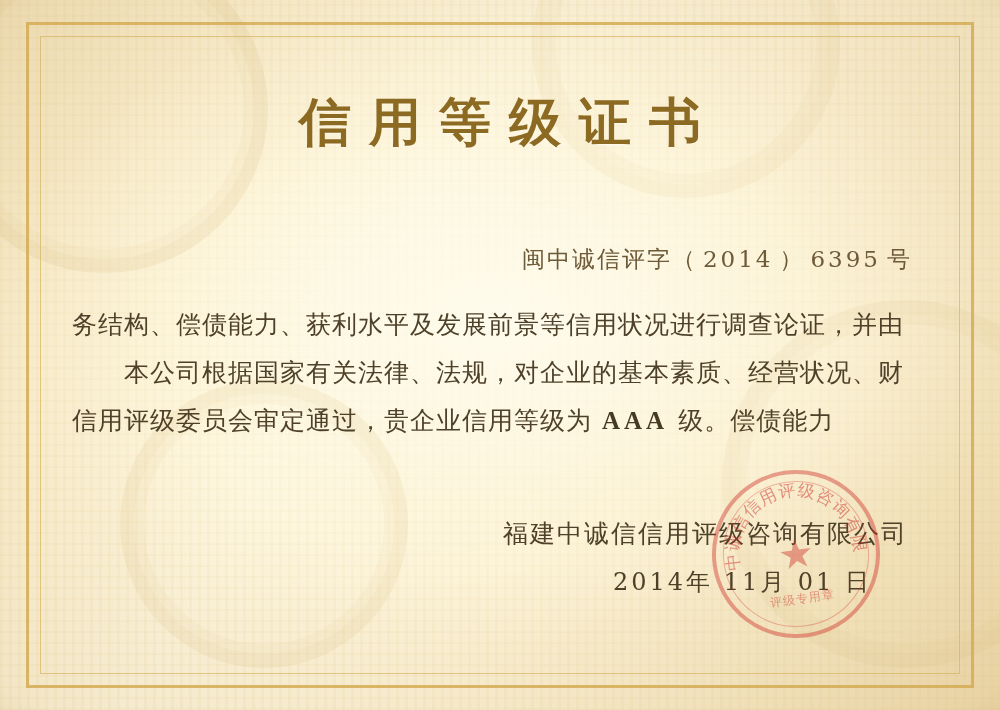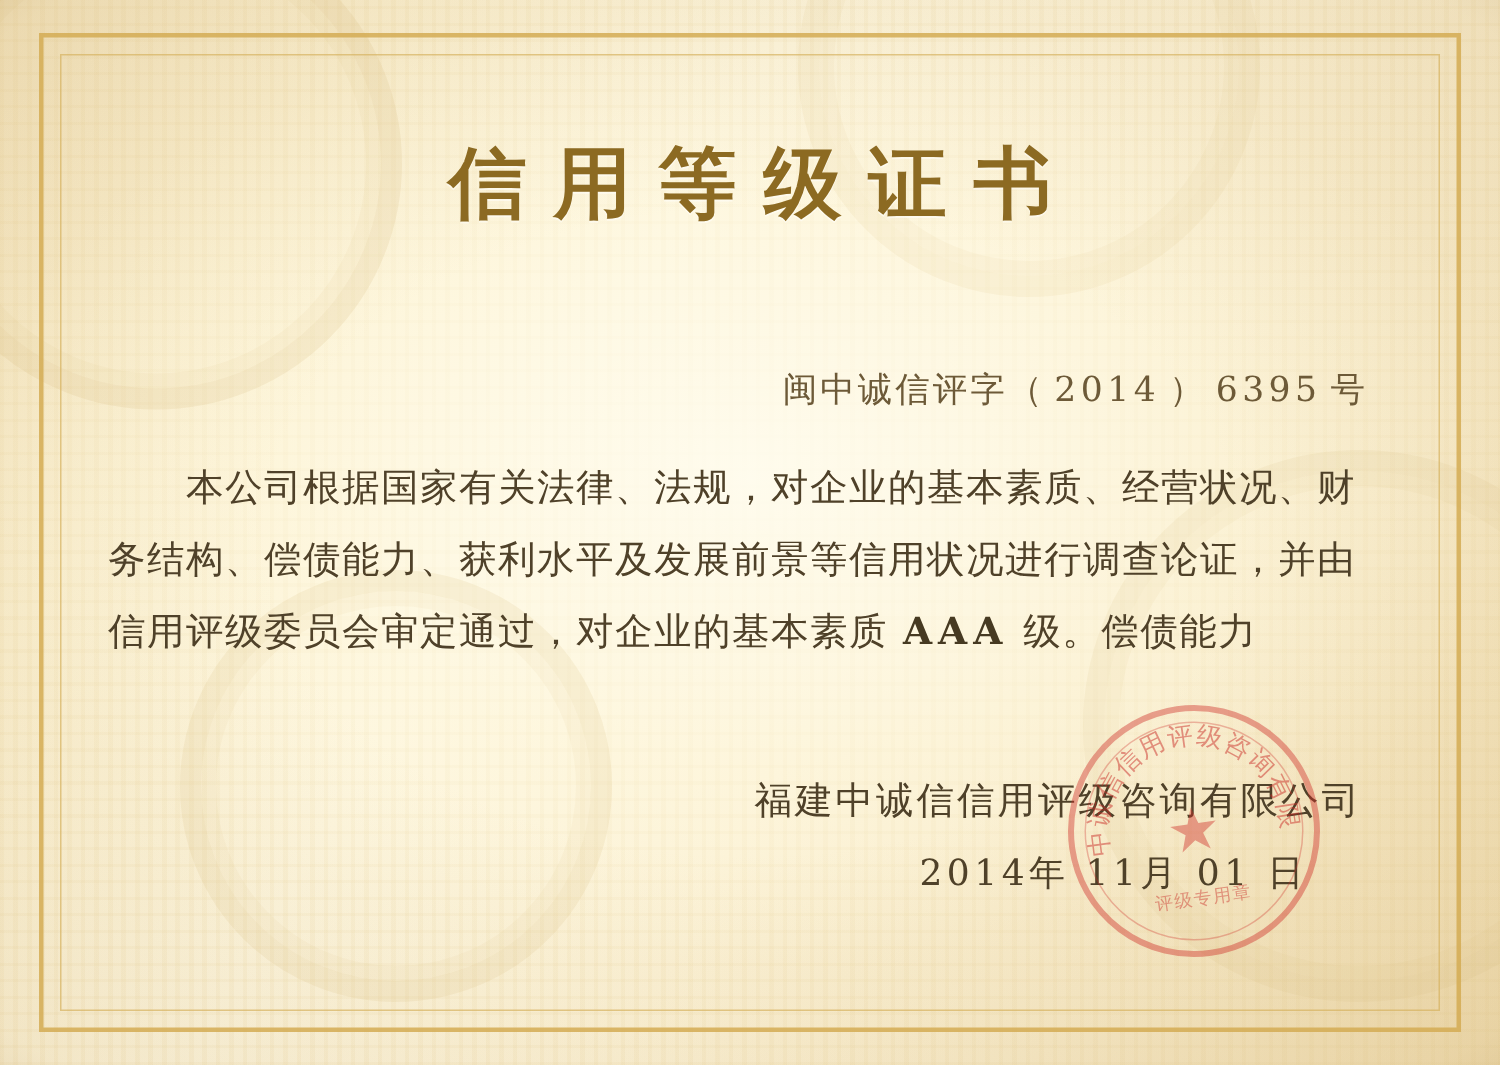--- a/index.html
+++ b/index.html
@@ -93,20 +93,21 @@
     text-align: justify;
     letter-spacing: 1px;
   }
   .body-text p { margin: 0; }
   .indent { display: inline-block; width: 52px; }
   .grade {
     letter-spacing: 4px;
     padding: 0 10px;
     font-weight: 600;
     color: #463a22;
+    font-family: Liberation Serif, serif;
   }
   .ydate { padding: 0 6px; letter-spacing: 2px; }
 
   .closing {
     margin-top: 14px;
     padding-left: 64px;
     font-family: "DejaVu Serif", serif;
     font-size: 25px;
     color: #4f4129;
     letter-spacing: 2px;
@@ -197,23 +198,23 @@
 
   <div class="content">
 
     <div class="cert-title">信用等级证书</div>
 
     <div class="cert-number">
       <span>闽中诚信评字（</span><span class="num">2014</span><span>）</span><span class="num">6395</span><span>号</span>
     </div>
 
     <div class="body-text">
+      <p>务结构、偿债能力、获利水平及发展前景等信用状况进行调查论证，并由</p>
       <p><span class="indent"></span><span>本公司根据国家有关法律、法规，对企业的基本素质、经营状况、财</span></p>
-      <p>务结构、偿债能力、获利水平及发展前景等信用状况进行调查论证，并由</p>
-      <p><span>信用评级委员会审定通过，对企业的基本素质</span><span class="grade">AAA</span><span>级。偿债能力</span></p>
+      <p><span>信用评级委员会审定通过，贵企业信用等级为</span><span class="grade">AAA</span><span>级。偿债能力</span></p>
     </div>
 
 
     <div class="signature">
       <div class="issuer">福建中诚信信用评级咨询有限公司</div>
       <div class="issue-date">2014年  11月 01 日</div>
     </div>
   </div>
 
   <div class="seal">

